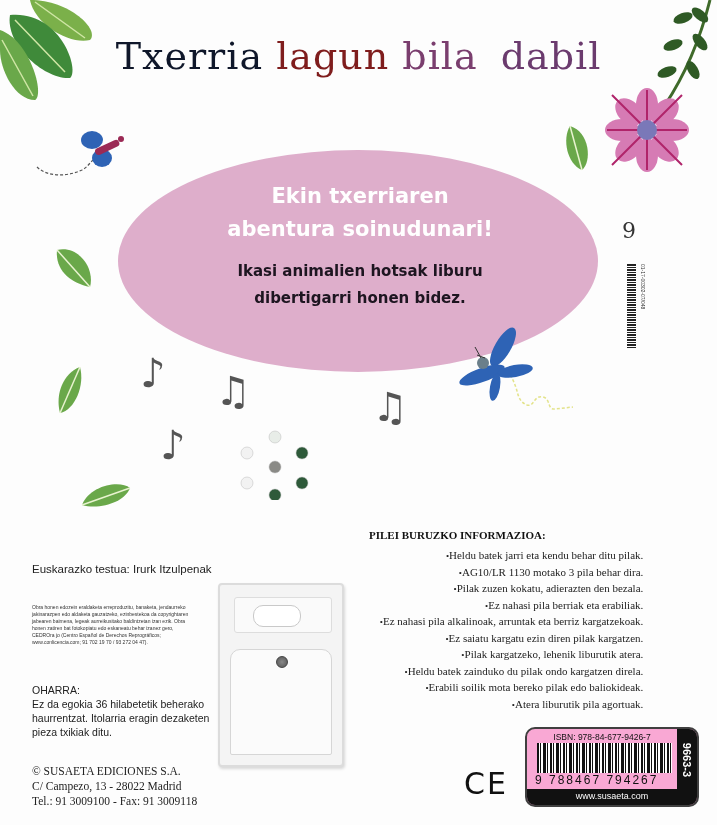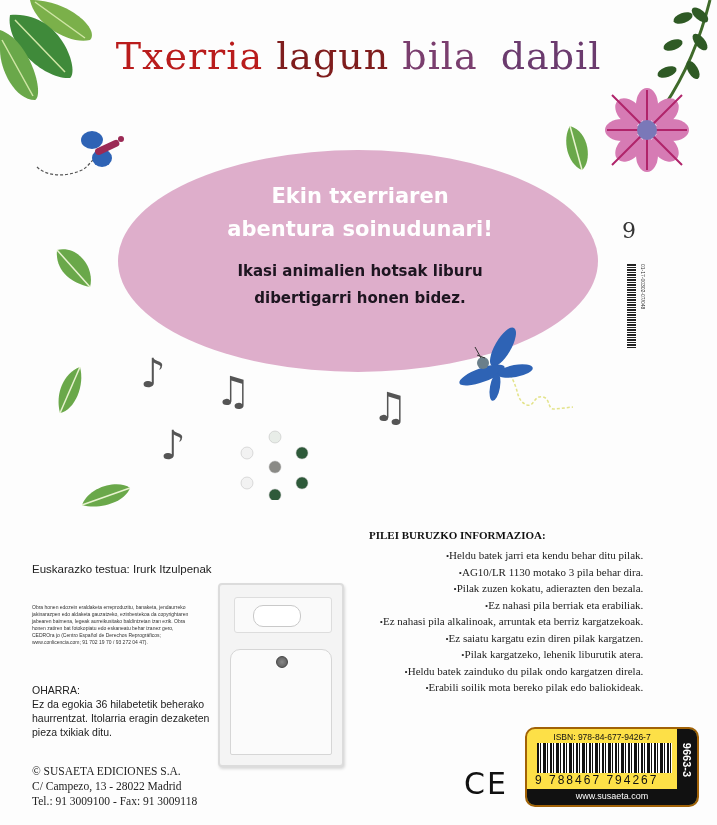--- a/index.html
+++ b/index.html
@@ -6,21 +6,21 @@
   body {
     width: 717px; height: 825px; position: relative; overflow: hidden;
     background: #fdfdfd;
     font-family: "Liberation Sans", sans-serif;
   }
   .abs { position: absolute; }
   .title {
     left: 0; width: 717px; top: 34px; text-align: center;
     font-family: "DejaVu Serif", serif; font-size: 38px; letter-spacing: 1px;
   }
-  .title .w1 { color: #b91c1c; margin-top: 20px; }
+  .title .w1 { color: #0f172a; margin-top: 20px; }
   .title .w2 { color: #7f1d1d; }
   .title .w3 { color: #7a3e6e; }
   .title .w4 { color: #6b3b6e; margin-left: 10px; }
 
   .bubble {
     left: 118px; top: 150px; width: 480px; height: 222px;
     background: #deaecb; border-radius: 50%;
   }
   .bubble-h {
     left: 150px; width: 420px; top: 180px; text-align: center;
@@ -75,21 +75,21 @@
     left: 10px; top: 64px; width: 100px; height: 104px; background: #fbfbfb;
     border: 1px solid #d6d6d6; border-radius: 10px 10px 2px 2px;
   }
   .screw {
     left: 45px; top: 6px; width: 10px; height: 10px; border-radius: 50%;
     background: radial-gradient(#888, #555); border: 1px solid #444;
   }
 
   .isbn-box {
     left: 525px; top: 727px; width: 170px; height: 76px;
-    border: 2px solid #a16207; border-radius: 10px; background: #fde047; overflow: hidden;
+    border: 2px solid #404040; border-radius: 10px; background: #f9a8d4; overflow: hidden;
   }
   .isbn-text {
     left: 0; width: 150px; top: 3px; text-align: center; font-size: 8.5px; color: #111;
   }
   .barcode {
     left: 10px; top: 14px; width: 135px; height: 30px;
     background: repeating-linear-gradient(90deg,#111 0 2px,#fff 2px 3px,#111 3px 4px,#fff 4px 6px,#111 6px 9px,#fff 9px 10px,#111 10px 11px,#fff 11px 13px);
   }
   .barcode-num {
     left: 8px; top: 44px; font-size: 12px; letter-spacing: 2px; color: #111;
@@ -253,20 +253,21 @@
 <ul class="abs battery-list">
   <li>Heldu batek jarri eta kendu behar ditu pilak.</li>
   <li>AG10/LR 1130 motako 3 pila behar dira.</li>
   <li>Pilak zuzen kokatu, adierazten den bezala.</li>
   <li>Ez nahasi pila berriak eta erabiliak.</li>
   <li>Ez nahasi pila alkalinoak, arruntak eta berriz kargatzekoak.</li>
   <li>Ez saiatu kargatu ezin diren pilak kargatzen.</li>
   <li>Pilak kargatzeko, lehenik liburutik atera.</li>
   <li>Heldu batek zainduko du pilak ondo kargatzen direla.</li>
   <li>Erabili soilik mota bereko pilak edo baliokideak.</li>
+  <li>Atera liburutik pila agortuak.</li>
 </ul>
 
 <div class="abs ce-mark">CE</div>
 
 <div class="abs isbn-box">
   <div class="abs isbn-text">ISBN: 978-84-677-9426-7</div>
   <div class="abs barcode"></div>
   <div class="abs barcode-num">9 788467 794267</div>
   <div class="abs isbn-side">
       <span>9663-3</span>

